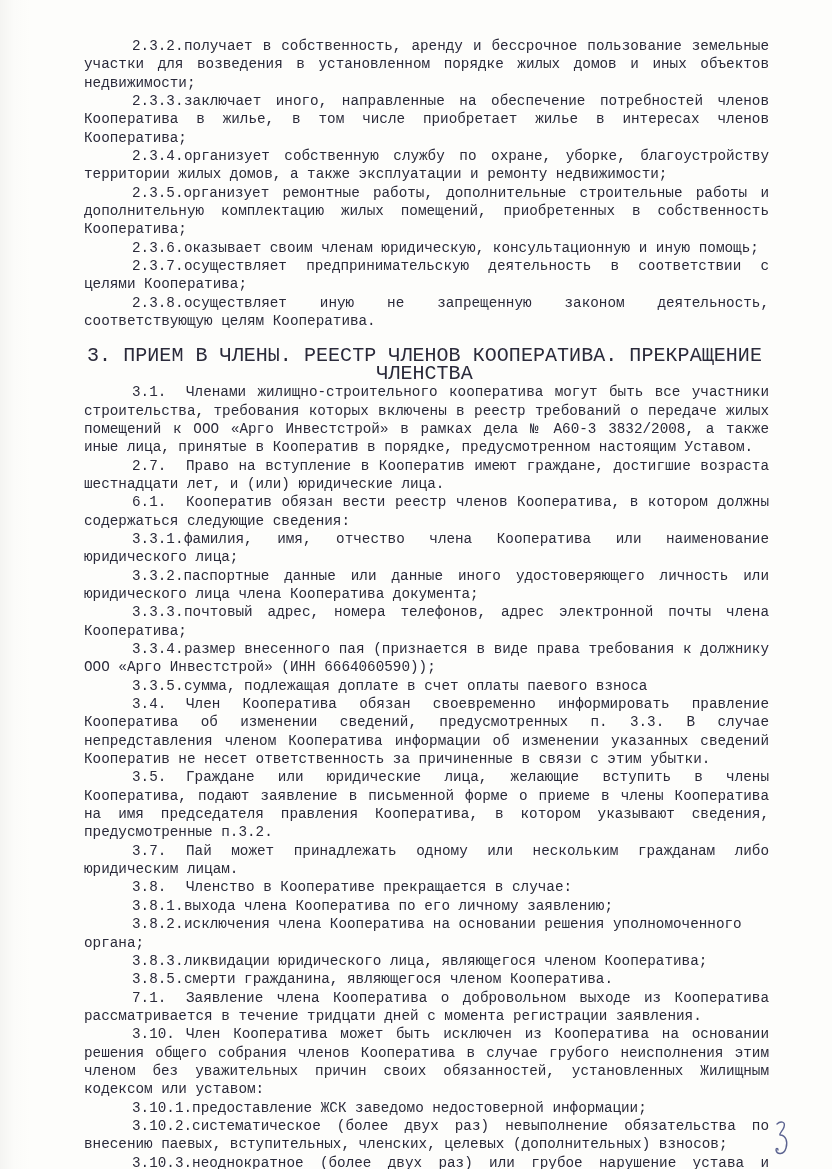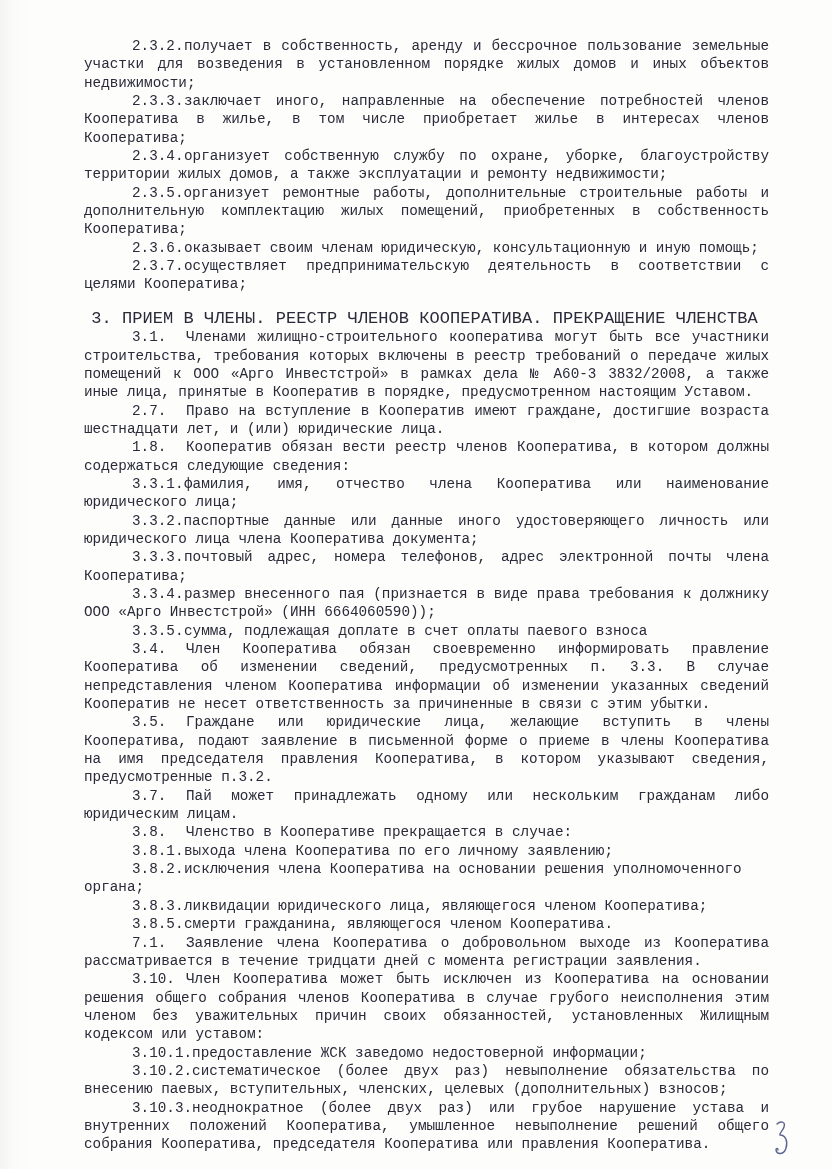--- a/index.html
+++ b/index.html
@@ -20,46 +20,47 @@
     font-size: 14.3px; line-height: 18.35px;
   }
   .p {
     margin: 0; text-align: justify; text-indent: 48px;
   }
   .p .num { display: inline-block; min-width: 52px; text-indent: 0; }
   .p .num.w3 { min-width: 48px; }
   .p .num.w4 { min-width: 54px; }
   .p .num.w5 { min-width: 50px; }
   .heading {
-    margin: 16px 0 0 0; text-align: center; font-size: 17px;
+    margin: 16px 0 0 0; text-align: center; font-size: 20px;
     letter-spacing: 0.05px; padding-right: 4px;
   }
   .nojust { text-align: left; }
   .pagenum {
     position: absolute; left: 772px; top: 1118px; width: 20px; height: 40px;
   }
 </style>
 </head>
 <body>
 
 <div class="page">
   <div class="content">
 
     <p class="p"><span class="num">2.3.2.</span><span>получает в собственность, аренду и бессрочное пользование земельные участки для возведения в установленном порядке жилых домов и иных объектов недвижимости;</span></p>
     <p class="p"><span class="num">2.3.3.</span><span>заключает иного, направленные на обеспечение потребностей членов Кооператива в жилье, в том числе приобретает жилье в интересах членов Кооператива;</span></p>
     <p class="p"><span class="num">2.3.4.</span><span>организует собственную службу по охране, уборке, благоустройству территории жилых домов, а также эксплуатации и ремонту недвижимости;</span></p>
     <p class="p"><span class="num w3">2.3.5.</span><span>организует ремонтные работы, дополнительные строительные работы и дополнительную комплектацию жилых помещений, приобретенных в собственность Кооператива;</span></p>
     <p class="p"><span class="num">2.3.6.</span><span>оказывает своим членам юридическую, консультационную и иную помощь;</span></p>
     <p class="p"><span class="num">2.3.7.</span><span>осуществляет предпринимательскую деятельность в соответствии с целями Кооператива;</span></p>
+    <p class="p"><span class="num">2.3.8.</span><span>осуществляет иную не запрещенную законом деятельность, соответствующую целям Кооператива.</span></p>
 
     <p class="heading">3. ПРИЕМ В ЧЛЕНЫ. РЕЕСТР ЧЛЕНОВ КООПЕРАТИВА. ПРЕКРАЩЕНИЕ ЧЛЕНСТВА</p>
 
     <p class="p"><span class="num w4">3.1.</span><span>Членами жилищно-строительного кооператива могут быть все участники строительства, требования которых включены в реестр требований о передаче жилых помещений к ООО «Арго Инвестстрой» в рамках дела № А60-3 3832/2008, а также иные лица, принятые в Кооператив в порядке, предусмотренном настоящим Уставом.</span></p>
     <p class="p"><span class="num w4">2.7.</span><span>Право на вступление в Кооператив имеют граждане, достигшие возраста шестнадцати лет, и (или) юридические лица.</span></p>
-    <p class="p"><span class="num w4">1.8.</span><span>Кооператив обязан вести реестр членов Кооператива, в котором должны содержаться следующие сведения:</span></p>
+    <p class="p"><span class="num w4">6.1.</span><span>Кооператив обязан вести реестр членов Кооператива, в котором должны содержаться следующие сведения:</span></p>
     <p class="p"><span class="num">3.3.1.</span><span>фамилия, имя, отчество члена Кооператива или наименование юридического лица;</span></p>
     <p class="p"><span class="num w3">3.3.2.</span><span>паспортные данные или данные иного удостоверяющего личность или юридического лица члена Кооператива документа;</span></p>
     <p class="p"><span class="num">3.3.3.</span><span>почтовый адрес, номера телефонов, адрес электронной почты члена Кооператива;</span></p>
     <p class="p"><span class="num">3.3.4.</span><span>размер внесенного пая (признается в виде права требования к должнику ООО «Арго Инвестстрой» (ИНН 6664060590));</span></p>
     <p class="p"><span class="num">3.3.5.</span><span>сумма, подлежащая доплате в счет оплаты паевого взноса</span></p>
     <p class="p"><span class="num w4">3.4.</span><span>Член Кооператива обязан своевременно информировать правление Кооператива об изменении сведений, предусмотренных п. 3.3. В случае непредставления членом Кооператива информации об изменении указанных сведений Кооператив не несет ответственность за причиненные в связи с этим убытки.</span></p>
     <p class="p"><span class="num w4">3.5.</span><span>Граждане или юридические лица, желающие вступить в члены Кооператива, подают заявление в письменной форме о приеме в члены Кооператива на имя председателя правления Кооператива, в котором указывают сведения, предусмотренные п.3.2.</span></p>
     <p class="p"><span class="num w4">3.7.</span><span>Пай может принадлежать одному или нескольким гражданам либо юридическим лицам.</span></p>
     <p class="p nojust"><span class="num w4">3.8.</span><span>Членство в Кооперативе прекращается в случае:</span></p>
     <p class="p nojust"><span class="num">3.8.1.</span><span>выхода члена Кооператива по его личному заявлению;</span></p>

